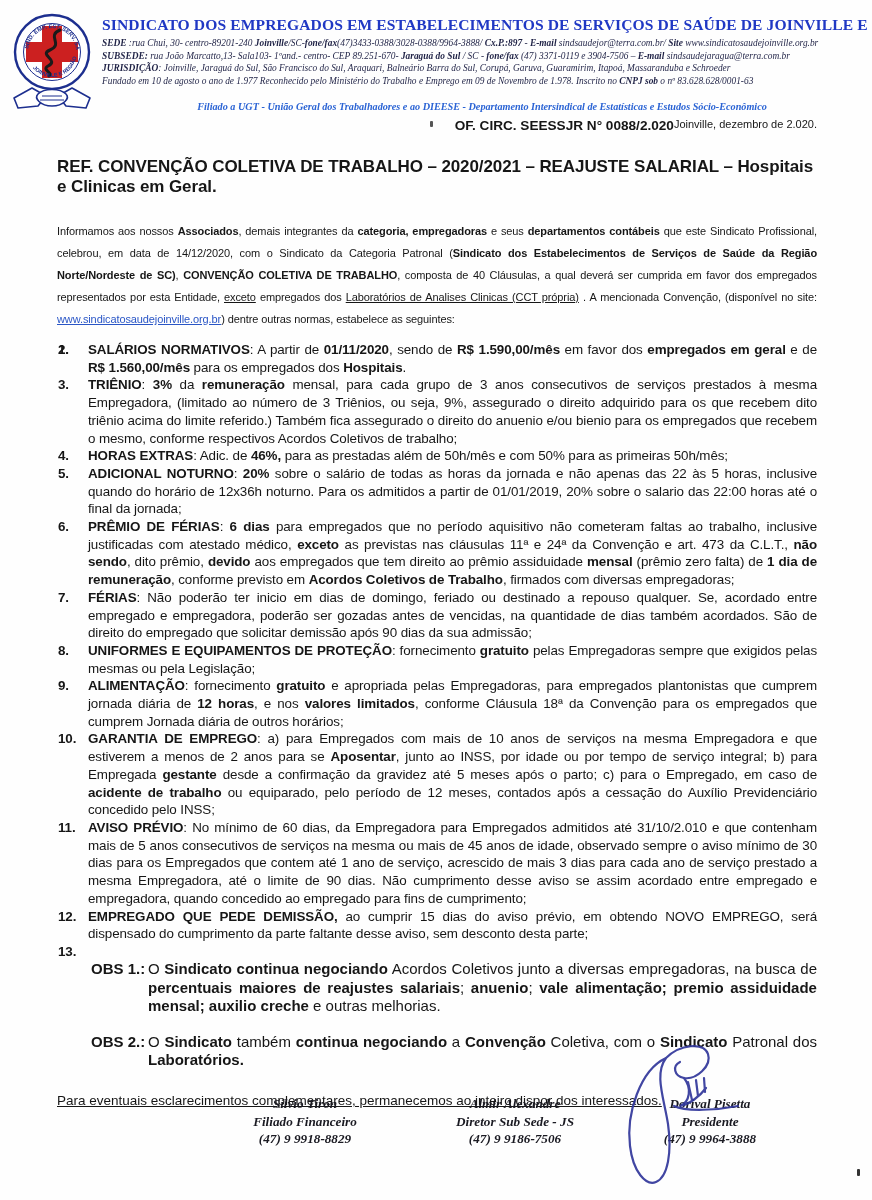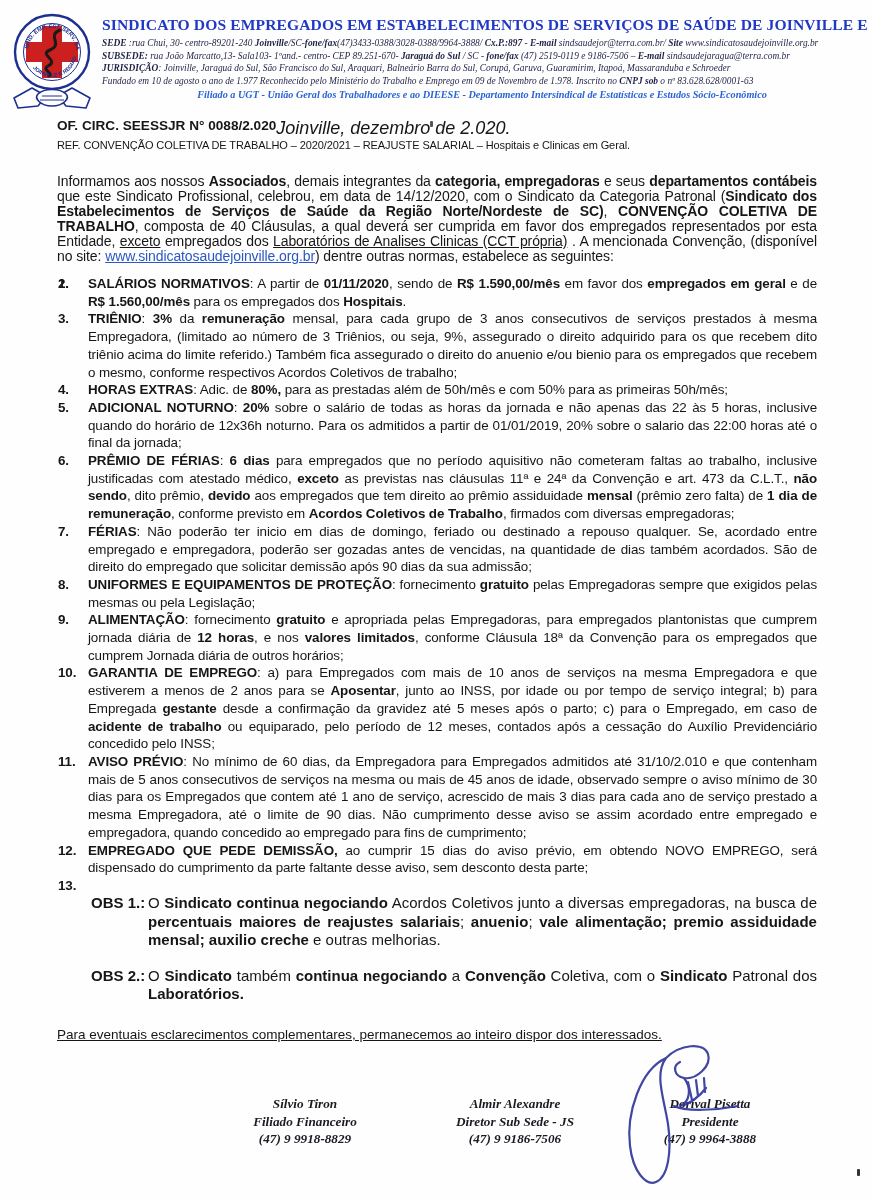--- a/index.html
+++ b/index.html
@@ -15,29 +15,29 @@
   .org-title{
     font-family:"Liberation Serif",serif;font-weight:bold;font-size:15.6px;
     color:#2038c4;letter-spacing:.1px;white-space:nowrap;margin:0 0 3px 0;
   }
   .hline{
     font-family:"Liberation Serif",serif;font-style:italic;font-size:9.4px;
     color:#1e2145;line-height:12.6px;white-space:nowrap;
   }
   .affil{
     font-family:"Liberation Serif",serif;font-style:italic;font-weight:bold;
-    font-size:10.2px;color:#2a63d4;text-align:center;margin-top:2px;
+    font-size:10.2px;color:#2a63d4;text-align:center;margin-top:14px;
   }
   
   .content{position:absolute;top:118px;left:57px;right:55px;}
-  .ofrow{display:flex;justify-content:flex-start;font-weight:bold;font-size:13.6px;}
-  .ofrow .date{font-weight:normal;font-size:18px;font-style:italic;}
-  .refline{font-weight:normal;font-size:11px;letter-spacing:-.1px;}
+  .ofrow{display:flex;justify-content:flex-end;font-weight:bold;font-size:13.6px;}
+  .ofrow .date{font-weight:normal;font-size:11px;}
+  .refline{font-weight:bold;font-size:17px;margin-top:24px;letter-spacing:-.1px;}
   .intro{
-    margin-top:23px;font-size:14px;line-height:15px;text-align:justify;
+    margin-top:23px;font-size:11px;line-height:22px;text-align:justify;
     letter-spacing:-.1px;
   }
   .list{margin-top:11px;}
   .li{position:relative;padding-left:31px;font-size:13.4px;line-height:17.7px;
       text-align:justify;letter-spacing:-.1px;}
   .li .num{position:absolute;left:1px;top:0;font-weight:bold;}
   .obs{margin-top:17px;margin-left:34px;position:relative;padding-left:57px;
        font-size:15px;line-height:18.6px;text-align:justify;}
   .obs .obslabel{position:absolute;left:0;top:0;font-weight:bold;white-space:nowrap;}
   .closing{margin-top:23px;font-size:13.5px;text-decoration:underline;}
@@ -96,42 +96,42 @@
           <path d="M6,86 L24,76 L38,84 L30,94 L10,96 Z"></path>
           <path d="M82,86 L64,76 L50,84 L58,94 L78,96 Z"></path>
           <path d="M30,82 C36,76 52,76 58,82 C62,86 56,94 44,94 C32,94 26,86 30,82 Z"></path>
           <path d="M34,84 L54,84 M32,88 L56,88" stroke-width="1"></path>
         </g>
       </svg>
     </div>
     <div class="header-text">
       <div class="org-title">SINDICATO DOS EMPREGADOS EM ESTABELECIMENTOS DE SERVIÇOS DE SAÚDE DE JOINVILLE E REGIÃO</div>
       <div class="hline"><span class="b">SEDE</span><span> :rua Chui, 30- centro-89201-240 </span><span class="b">Joinville</span><span>/SC-</span><span class="b">fone/fax</span><span>(47)3433-0388/3028-0388/9964-3888/ </span><span class="b">Cx.P.:897</span><span> - </span><span class="b">E-mail</span><span> sindsaudejor@terra.com.br/ </span><span class="b">Site</span><span> www.sindicatosaudejoinville.org.br</span></div>
-      <div class="hline"><span class="b">SUBSEDE:</span><span> rua  João Marcatto,13- Sala103- 1ºand.- centro- CEP 89.251-670- </span><span class="b">Jaraguá do Sul</span><span> / SC - </span><span class="b">fone/fax</span><span> (47) 2519-0119 e 9186-7506  –  </span><span class="b">E-mail</span><span> sindsaudejaragua@terra.com.br</span></div>
+      <div class="hline"><span class="b">SUBSEDE:</span><span> rua  João Marcatto,13- Sala103- 1ºand.- centro- CEP 89.251-670- </span><span class="b">Jaraguá do Sul</span><span> / SC - </span><span class="b">fone/fax</span><span> (47) 3371-0119 e 3904-7506  –  </span><span class="b">E-mail</span><span> sindsaudejaragua@terra.com.br</span></div>
       <div class="hline"><span class="b">JURISDIÇÃO</span><span>: Joinville, Jaraguá do Sul, São Francisco do Sul, Araquari, Balneário Barra do Sul, Corupá, Garuva, Guaramirim, Itapoá, Massaranduba e Schroeder</span></div>
       <div class="hline"><span>Fundado em 10 de agosto o ano de 1.977    Reconhecido pelo Ministério do Trabalho e Emprego em 09 de Novembro de 1.978. Inscrito no </span><span class="b">CNPJ sob</span><span> o nº 83.628.628/0001-63</span></div>
       <div class="affil"><span>Filiado a </span><span class="b">UGT</span><span> - União Geral dos Trabalhadores e ao </span><span class="b">DIEESE</span><span> - Departamento Intersindical de Estatísticas e Estudos Sócio-Econômico</span></div>
     </div>
   </div>
 
   <div class="content">
     <div class="ofrow">
       <span class="ref">OF. CIRC. SEESSJR N° 0088/2.020</span>
       <span class="date">Joinville, dezembro de 2.020.</span>
     </div>
 
     <div class="refline">REF. CONVENÇÃO COLETIVA DE TRABALHO – 2020/2021 – REAJUSTE SALARIAL – Hospitais e Clinicas em Geral.</div>
 
     <div class="intro"><span>Informamos aos nossos </span><span class="b">Associados</span><span>, demais integrantes da </span><span class="b">categoria, empregadoras</span><span> e seus </span><span class="b">departamentos contábeis</span><span> que este Sindicato Profissional, celebrou, em data de 14/12/2020, com o Sindicato da Categoria Patronal (</span><span class="b">Sindicato dos Estabelecimentos de Serviços de Saúde da Região Norte/Nordeste de SC)</span><span>, </span><span class="b">CONVENÇÃO COLETIVA DE TRABALHO</span><span>, composta de 40 Cláusulas, a qual deverá ser cumprida em favor dos empregados representados por esta Entidade, </span><span class="u">exceto</span><span> empregados dos </span><span class="u">Laboratórios de Analises Clinicas (CCT própria)</span><span> . A mencionada Convenção, (disponível no site: </span><span class="link">www.sindicatosaudejoinville.org.br</span><span>) dentre outras normas, estabelece as seguintes:</span></div>
 
     <div class="list" id="items-container">
         <div class="li"><span class="num">1.</span></div>
         <div class="li"><span class="num">2.</span><span><span class="b">SALÁRIOS NORMATIVOS</span><span>: A partir de </span><span class="b">01/11/2020</span><span>, sendo de </span><span class="b">R$ 1.590,00/mês</span><span> em favor dos </span><span class="b">empregados em geral</span><span> e de </span><span class="b">R$ 1.560,00/mês</span><span> para os empregados dos </span><span class="b">Hospitais</span><span>.</span></span></div>
         <div class="li"><span class="num">3.</span><span><span class="b">TRIÊNIO</span><span>: </span><span class="b">3%</span><span> da </span><span class="b">remuneração</span><span> mensal, para cada grupo de 3 anos consecutivos de serviços prestados à mesma Empregadora, </span><span class="i">(limitado ao número de 3 Triênios, ou seja, 9%, assegurado o direito adquirido para os que recebem dito triênio acima do limite referido.) Também fica assegurado o direito  do anuenio e/ou bienio para os empregados que recebem o mesmo, conforme respectivos Acordos Coletivos de trabalho;</span></span></div>
-        <div class="li"><span class="num">4.</span><span><span class="b">HORAS EXTRAS</span><span>: Adic. de </span><span class="b">80%,</span><span> para as prestadas além de 50h/mês e com 50% para as primeiras 50h/mês;</span></span></div>
+        <div class="li"><span class="num">4.</span><span><span class="b">HORAS EXTRAS</span><span>: Adic. de </span><span class="b">46%,</span><span> para as prestadas além de 50h/mês e com 50% para as primeiras 50h/mês;</span></span></div>
         <div class="li"><span class="num">5.</span><span><span class="b">ADICIONAL NOTURNO</span><span>: </span><span class="b">20%</span><span> sobre o salário de todas as horas da jornada e não apenas das 22 às 5 horas, inclusive quando do horário de 12x36h noturno. Para os admitidos a partir de 01/01/2019, 20% sobre o salario das 22:00 horas até o final da jornada;</span></span></div>
         <div class="li"><span class="num">6.</span><span><span class="b">PRÊMIO DE FÉRIAS</span><span>: </span><span class="b">6 dias</span><span> para empregados que no período aquisitivo não cometeram faltas ao trabalho, inclusive justificadas com atestado médico, </span><span class="b">exceto</span><span> as previstas nas cláusulas 11ª e 24ª da Convenção e art. 473 da C.L.T., </span><span class="b">não sendo</span><span>, dito prêmio, </span><span class="b">devido</span><span> aos empregados que tem direito ao prêmio assiduidade </span><span class="b">mensal</span><span> (prêmio zero falta) de </span><span class="b">1 dia de remuneração</span><span>, conforme previsto em </span><span class="b">Acordos Coletivos de Trabalho</span><span>, firmados com diversas empregadoras;</span></span></div>
         <div class="li"><span class="num">7.</span><span><span class="b">FÉRIAS</span><span>: Não poderão ter inicio em dias de domingo, feriado ou destinado a repouso qualquer. Se, acordado entre empregado e empregadora,  poderão ser gozadas  antes de vencidas, na quantidade de dias também acordados. São de direito do empregado que solicitar demissão após 90 dias da sua admissão;</span></span></div>
         <div class="li"><span class="num">8.</span><span><span class="b">UNIFORMES E EQUIPAMENTOS DE PROTEÇÃO</span><span>: fornecimento </span><span class="b">gratuito</span><span> pelas Empregadoras sempre que exigidos pelas mesmas ou pela Legislação;</span></span></div>
         <div class="li"><span class="num">9.</span><span><span class="b">ALIMENTAÇÃO</span><span>: fornecimento </span><span class="b">gratuito</span><span> e apropriada pelas Empregadoras, para empregados plantonistas que cumprem jornada diária de </span><span class="b">12 horas</span><span>, e nos </span><span class="b">valores limitados</span><span>, conforme Cláusula 18ª da Convenção para os empregados que cumprem Jornada diária de outros horários;</span></span></div>
         <div class="li"><span class="num">10.</span><span><span class="b">GARANTIA DE EMPREGO</span><span>: a) para Empregados com mais de 10 anos de serviços na mesma Empregadora e que estiverem a menos de 2 anos para se </span><span class="b">Aposentar</span><span>, junto ao INSS, por idade ou por tempo de serviço integral; b) para Empregada </span><span class="b">gestante</span><span> desde a confirmação da gravidez até 5 meses após o parto; c) para o Empregado, em caso de </span><span class="b">acidente de trabalho</span><span> ou equiparado, pelo período de 12 meses, contados após a cessação do Auxílio Previdenciário concedido pelo INSS;</span></span></div>
         <div class="li"><span class="num">11.</span><span><span class="b">AVISO PRÉVIO</span><span>: No mínimo de 60 dias, da Empregadora para Empregados admitidos até 31/10/2.010 e que contenham mais de 5 anos consecutivos de serviços  na mesma ou mais de 45 anos de idade, observado sempre o aviso mínimo de 30 dias para os Empregados que contem até 1 ano de serviço, acrescido de mais 3 dias para cada ano de serviço prestado a mesma Empregadora, até o limite de 90 dias. Não cumprimento desse aviso se assim acordado entre empregado e empregadora, quando concedido ao empregado para fins de cumprimento;</span></span></div>
         <div class="li"><span class="num">12.</span><span><span class="b">EMPREGADO QUE PEDE DEMISSÃO,</span><span> ao cumprir 15 dias do aviso prévio, em obtendo NOVO EMPREGO, será dispensado do cumprimento da parte faltante desse aviso, sem desconto desta parte;</span></span></div>
         <div class="li"><span class="num">13.</span></div>
       </div>

